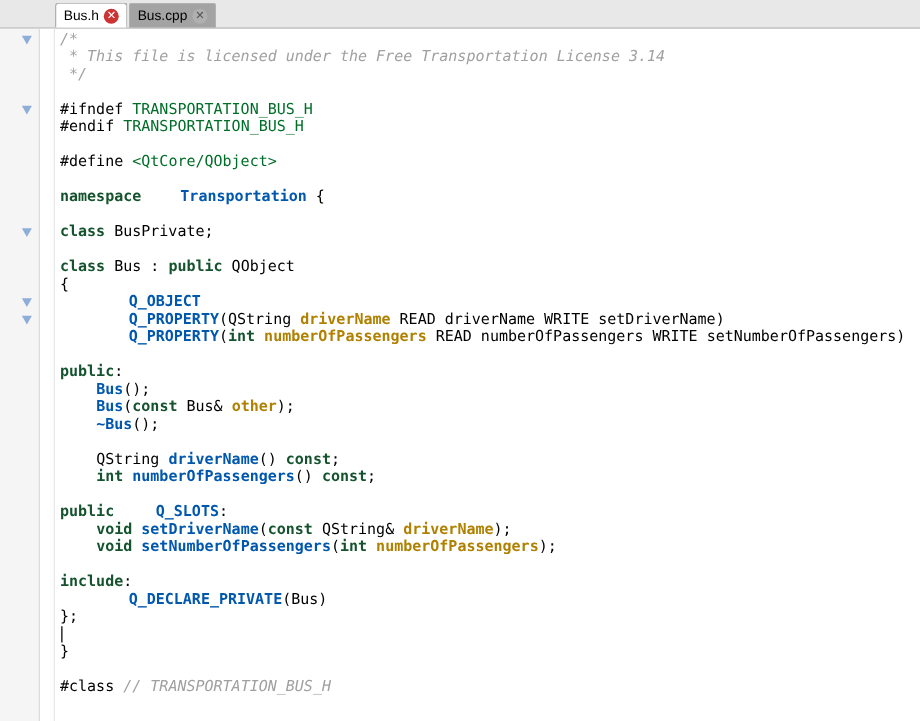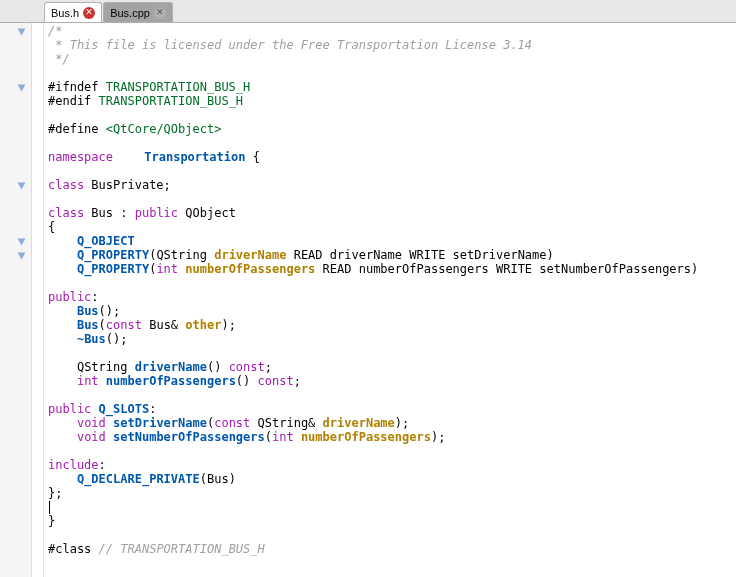--- a/index.html
+++ b/index.html
@@ -86,23 +86,23 @@
   position: absolute;
   width: 0; height: 0;
   border-left: 7px solid #8caed9;
   border-top: 4px solid transparent;
   border-bottom: 4px solid transparent;
   transform: rotate(90deg);
 }
 .comment { color: #a0a0a0; font-style: italic; }
 .preproc { font-weight: normal; color: #000000; }
 .string { font-weight: normal; color: #006e28; }
-.kw { font-weight: normal; color: #a21caf; }
+.kw { font-weight: bold; color: #14532d; }
 .type { color: #0057ae; font-weight: bold; padding-left: 24px; }
-.macro { color: #0057ae; font-weight: bold; }
+.macro { color: #0057ae; font-weight: bold; margin-left: 26px; }
 .func { font-weight: bold; color: #0057ae; }
 .varname { color: #b08000; font-weight: bold; }
 .cursor {
   display: inline-block;
   width: 1px;
   height: 13px;
   background: #000;
   margin-left: 1px;
   vertical-align: middle;
 }

